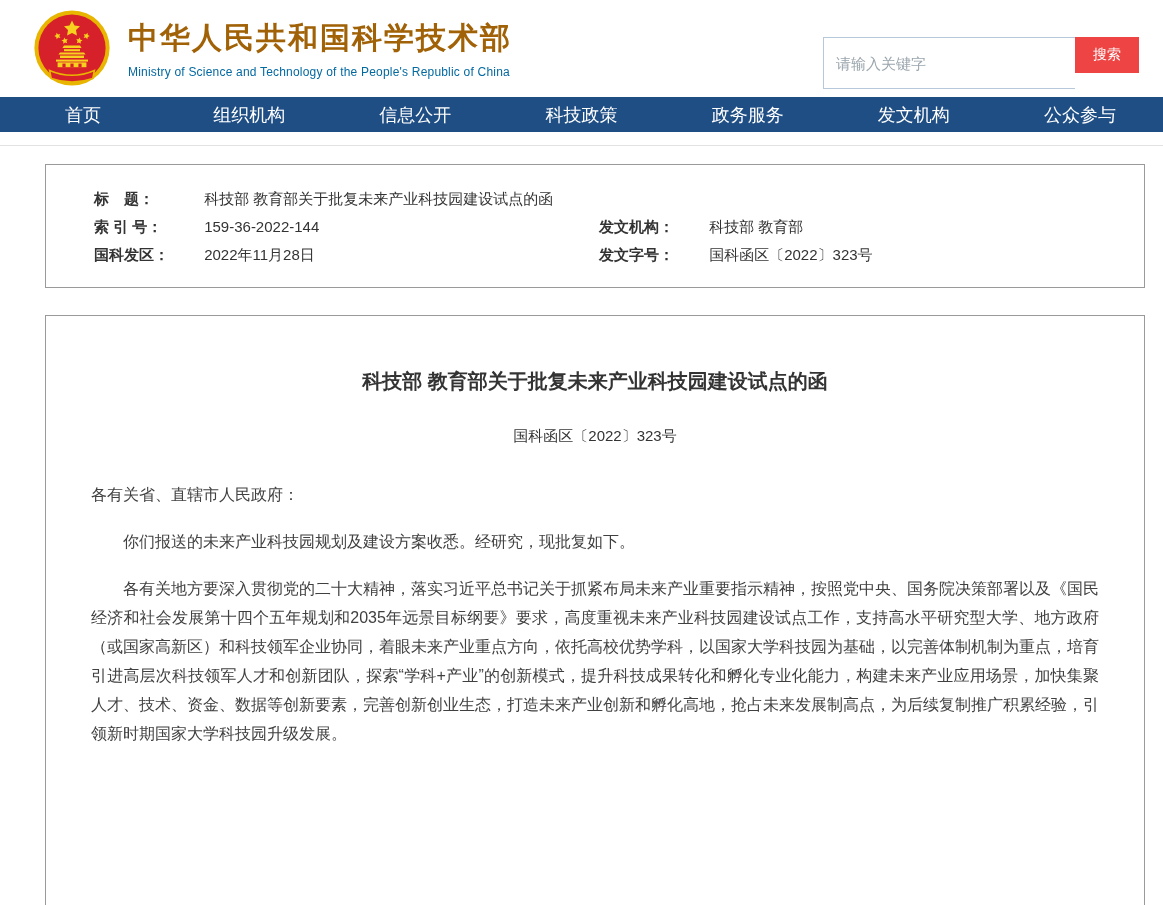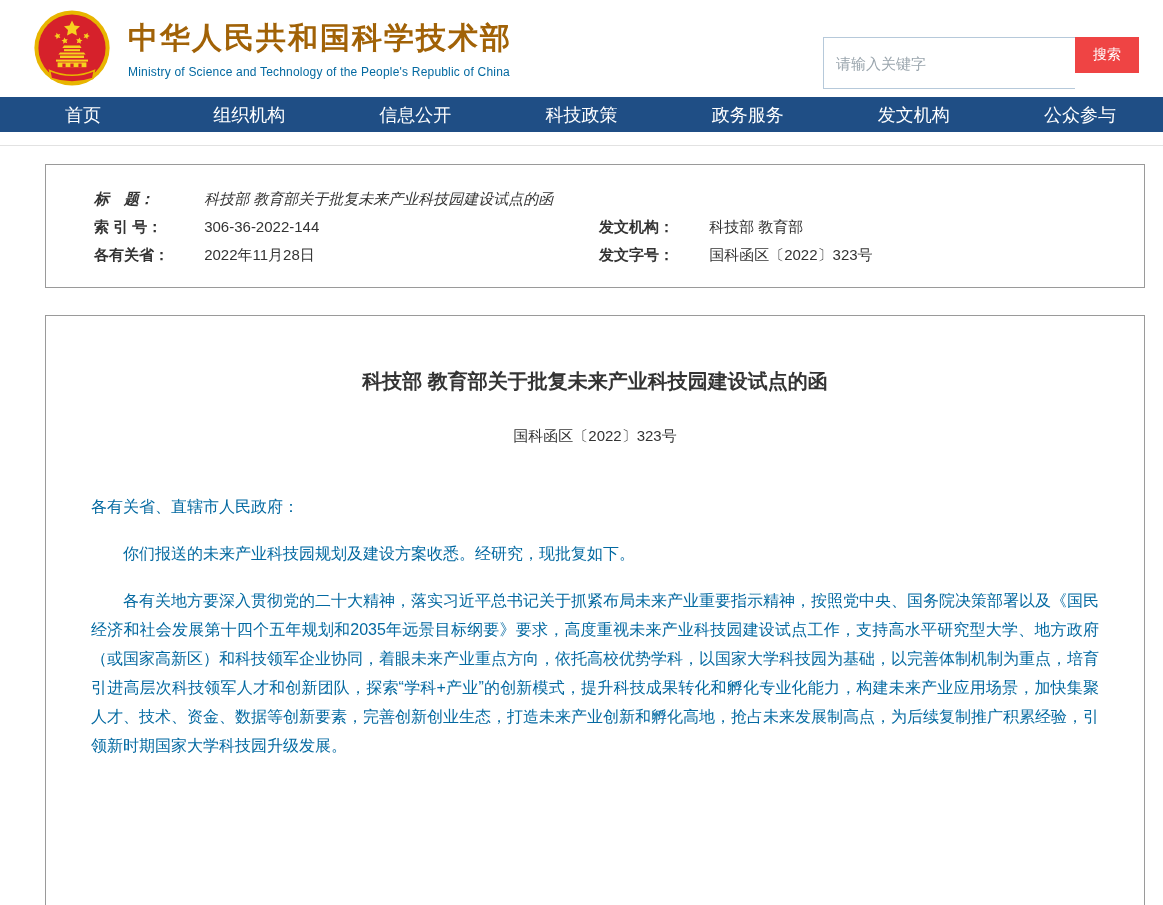--- a/index.html
+++ b/index.html
@@ -25,30 +25,30 @@
   .nav-item { flex:1 1 0; display:flex; align-items:center; justify-content:center;
     color:#fff; font-size:18px; text-decoration:none; cursor:pointer; }
 
   .divider { height:1px; background:#e2e2e2; margin-top:13px; }
 
   
   .meta-panel { width:1100px; margin:18px auto 0 45px; border:1px solid #9a9a9a;
     background:#fff; padding:20px 0 18px 48px; }
   .meta-grid { display:grid; grid-template-columns:505px 1fr; }
   .meta-cell { height:28px; line-height:28px; font-size:15px; color:#333; white-space:nowrap; }
-  .meta-cell.full { grid-column:1 / span 2;font-style:italic; }
+  .meta-cell.full { grid-column:1 / span 2; }
   .m-label { font-weight:bold; display:inline-block; min-width:88px; }
   .m-value { margin-left:18px; }
 
   
   .article-panel { width:1100px; margin:27px auto 0 45px; border:1px solid #9a9a9a;
     background:#fff; padding:52px 45px 60px 45px; min-height:600px; }
   .article-title { text-align:center; font-size:20px; font-weight:bold; color:#333; }
   .article-docnum { text-align:center; font-size:15px; color:#333; margin-top:32px; }
-  .article-body { margin-top:46px; font-size:16px; color:#0369a1; line-height:29px; }
+  .article-body { margin-top:34px; font-size:16px; color:#404040; line-height:29px; }
   .article-body p { margin-bottom:18px; text-align:justify; }
   .article-body p.indent { text-indent:2em; }
 </style>
 </head>
 <body>
 
 <header class="site-header">
   <div class="brand">
     <div class="emblem">
       <svg viewBox="0 0 100 100" width="80" height="80" aria-hidden="true">
@@ -95,28 +95,28 @@
 <div class="divider"></div>
 
 <section class="meta-panel">
   <div class="meta-grid">
     <div class="meta-cell full">
       <span class="m-label">标　题：</span>
       <span class="m-value">科技部 教育部关于批复未来产业科技园建设试点的函</span>
     </div>
     <div class="meta-cell">
       <span class="m-label">索 引 号：</span>
-      <span class="m-value">306-36-2022-144</span>
+      <span class="m-value">159-36-2022-144</span>
     </div>
     <div class="meta-cell">
       <span class="m-label">发文机构：</span>
       <span class="m-value">科技部 教育部</span>
     </div>
     <div class="meta-cell">
-      <span class="m-label">各有关省：</span>
+      <span class="m-label">国科发区：</span>
       <span class="m-value">2022年11月28日</span>
     </div>
     <div class="meta-cell">
       <span class="m-label">发文字号：</span>
       <span class="m-value">国科函区〔2022〕323号</span>
     </div>
   </div>
 </section>
 
 <section class="article-panel">

